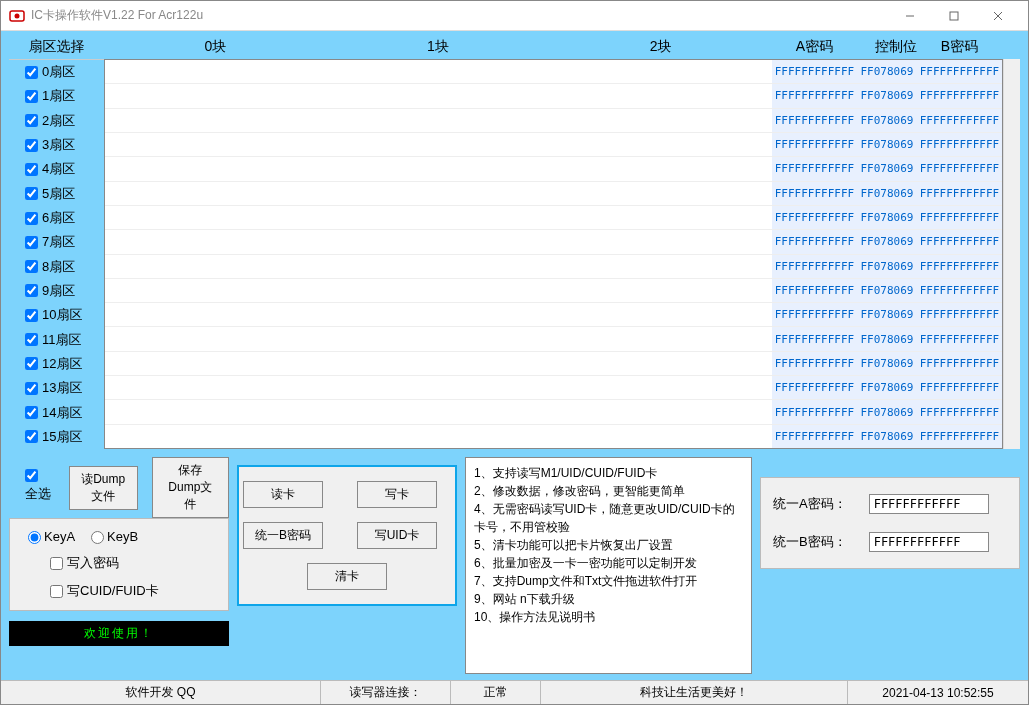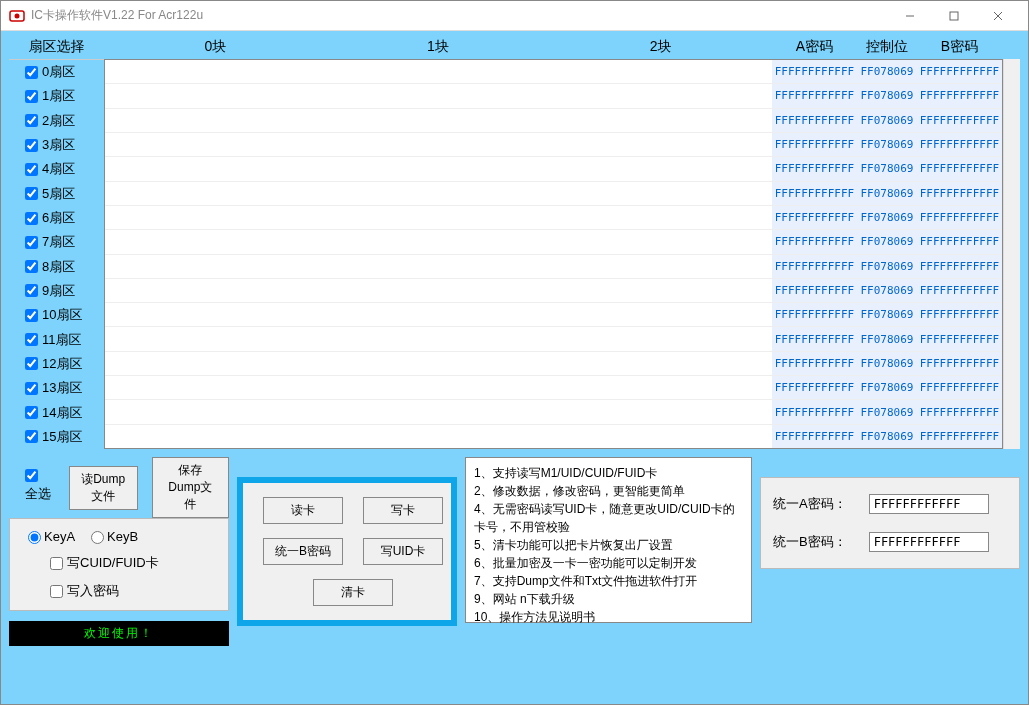--- a/index.html
+++ b/index.html
@@ -7,21 +7,21 @@
 .window { width: 1029px; height: 705px; background: #fff; border: 1px solid #888; display: flex; flex-direction: column; }
 .titlebar { height: 30px; display: flex; align-items: center; padding: 0 8px; background: #fff; border-bottom: 1px solid #ddd; }
 .titlebar .icon { width: 16px; height: 16px; margin-right: 6px; }
 .titlebar .title { flex: 1; color: #888; font-size: 12px; }
 .titlebar .winbtn { width: 44px; height: 28px; display: flex; align-items: center; justify-content: center; color: #888; }
 .content { flex: 1; background: #7dd3fc; padding: 4px 8px; display: flex; flex-direction: column; }
 .headers { display: flex; height: 24px; align-items: center; font-size: 14px; }
 .hdr-sector { width: 95px; text-align: center; }
 .hdr-block { flex: 1; text-align: center; }
 .hdr-apass { width: 85px; text-align: center; }
-.hdr-ctrl { width: 60px; text-align: center; font-family: Liberation Serif, serif; }
+.hdr-ctrl { width: 60px; text-align: right; font-family: Liberation Serif, serif; }
 .hdr-bpass { width: 85px; text-align: center; }
 .hdr-scroll { width: 18px; }
 .main-row { display: flex; height: 390px; }
 .sector-col { width: 95px; display: flex; flex-direction: column; border-top: 1px solid #ccc; }
 .sector-item { flex: 1; display: flex; align-items: center; padding-left: 16px; font-size: 13px; }
 .sector-item input { margin-right: 4px; }
 .grid-area { flex: 1; border: 1px solid #888; background: #fff; display: flex; flex-direction: column; position: relative; }
 .grid-rows { flex: 1; display: flex; flex-direction: column; }
 .grid-row { flex: 1; display: flex; border-bottom: 1px solid #eee; }
 .grid-row:last-child { border-bottom: none; }
@@ -35,26 +35,26 @@
 .sel-all { margin: 6px 0 10px 16px; font-size: 13px; }
 .sel-all input { margin-right: 4px; }
 button.win { background: #f0f0f0; border: 1px solid #888; padding: 4px 10px; font-size: 12px; font-family: inherit; cursor: pointer; }
 .panel { border: 1px solid #bbb; padding: 10px; background: #f0f0f0; }
 .key-radio { display: flex; gap: 16px; margin-bottom: 10px; margin-left: 8px; font-size: 13px; }
 .key-radio label { display: flex; align-items: flex-end; gap: 3px; }
 .chk-list { margin-left: 30px; display: flex; flex-direction: column; gap: 10px; font-size: 13px; }
 .chk-list label { display: flex; align-items: center; gap: 4px; }
 .welcome { margin-top: 10px; background: #000; color: #0f0; font-family: "SimSun", monospace; font-size: 12px; text-align: center; padding: 4px 0; letter-spacing: 2px; }
 .col-mid { width: 220px; display: flex; flex-direction: column; }
-.rw-panel { border: 6px solid #0ea5e9; padding: 14px 20px; background: #f0f0f0; margin-top: 20px; }
+.rw-panel { border: 2px solid #0ea5e9; padding: 14px 4px; background: #f0f0f0; margin-top: 8px; }
 .rw-grid { display: grid; grid-template-columns: 1fr 1fr; gap: 14px 20px; }
 .rw-grid .full { grid-column: 1 / 3; display: flex; justify-content: center; }
 .rw-grid button { width: 80px; }
 .col-info { flex: 1; }
-.info-box { border: 1px solid #888; background: #fff; padding: 6px 8px; font-size: 12px; line-height: 1.5; height: 166px; font-family: "SimSun", Arial; }
+.info-box { border: 1px solid #888; background: #fff; padding: 6px 8px; font-size: 12px; line-height: 1.5; height: 217px; font-family: "SimSun", Arial; }
 .col-right { width: 260px; }
 .pw-panel { border: 1px solid #bbb; padding: 16px 12px; background: #f0f0f0; margin-top: 20px; display: flex; flex-direction: column; gap: 18px; }
 .pw-row { display: flex; align-items: center; gap: 22px; font-size: 13px; }
 .pw-row input[type="text"] { border: 1px solid #888; padding: 2px 4px; font-family: "Consolas", monospace; font-size: 12px; width: 120px; }
 .statusbar { height: 24px; border-top: 1px solid #bbb; display: flex; background: #f0f0f0; font-size: 12px; }
 .status-cell { border-right: 1px solid #bbb; display: flex; align-items: center; justify-content: center; padding: 0 8px; }
 .sc1 { width: 320px; }
 .sc2 { width: 130px; }
 .sc3 { width: 90px; }
 .sc4 { flex: 1; }
@@ -320,25 +320,25 @@
                 <span>KeyA</span>
               </label>
             <label>
                 <input type="radio" name="key" style="">
                 <span>KeyB</span>
               </label>
           </div>
           <div class="chk-list">
             <label>
                 <input type="checkbox" style="">
-                <span>写CUID/FUID卡</span>
+                <span>写入密码</span>
               </label>
             <label>
                 <input type="checkbox" style="">
-                <span>写入密码</span>
+                <span>写CUID/FUID卡</span>
               </label>
           </div>
         </div>
         <div class="welcome">欢迎使用！</div>
       </div>
 
       <div class="col-mid">
         <div class="rw-panel">
           <div class="rw-grid">
             <button class="win">读卡</button>
@@ -373,13 +373,20 @@
           </div>
           <div class="pw-row">
             <span>统一B密码：</span>
             <input type="text" value="FFFFFFFFFFFF" style="">
           </div>
         </div>
       </div>
     </div>
   </div>
 
+  <div class="statusbar">
+    <div class="status-cell sc1">软件开发    QQ</div>
+    <div class="status-cell sc2">读写器连接：</div>
+    <div class="status-cell sc3">正常</div>
+    <div class="status-cell sc4">科技让生活更美好！</div>
+    <div class="status-cell sc5">2021-04-13 10:52:55</div>
+  </div>
 </div>
 
 </body></html>

